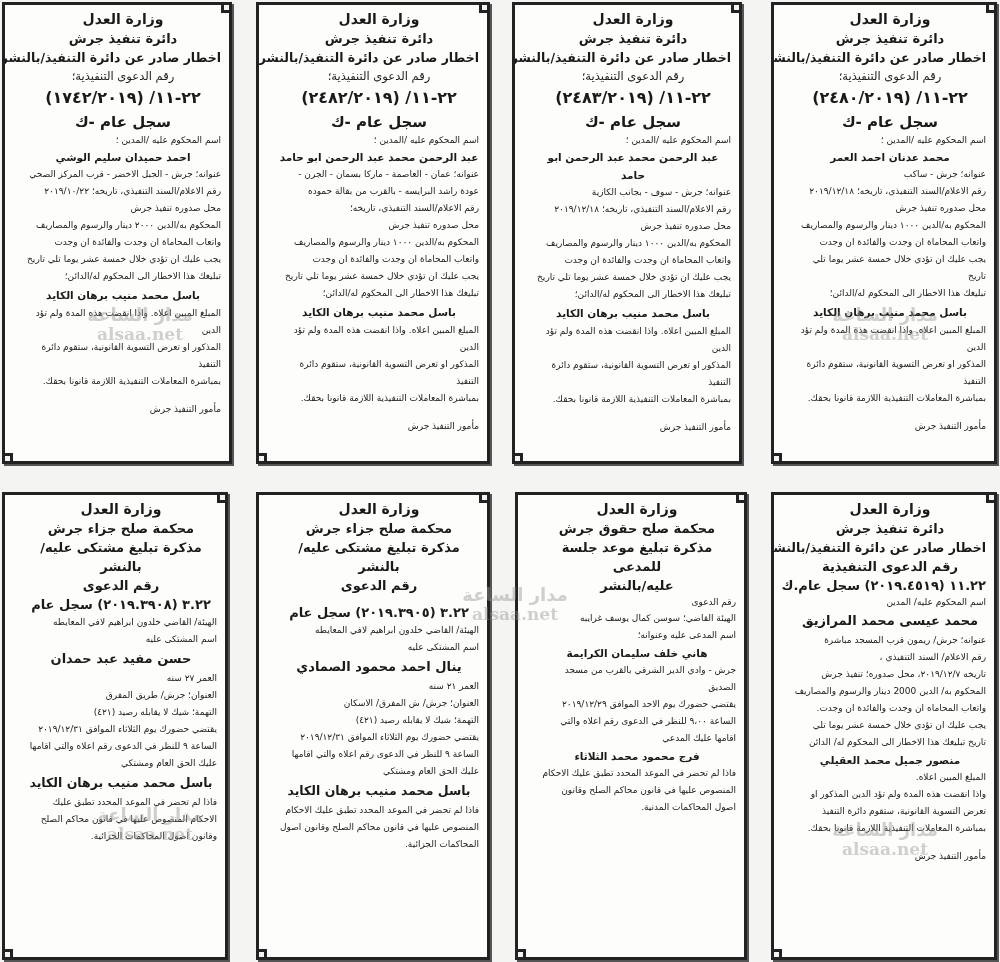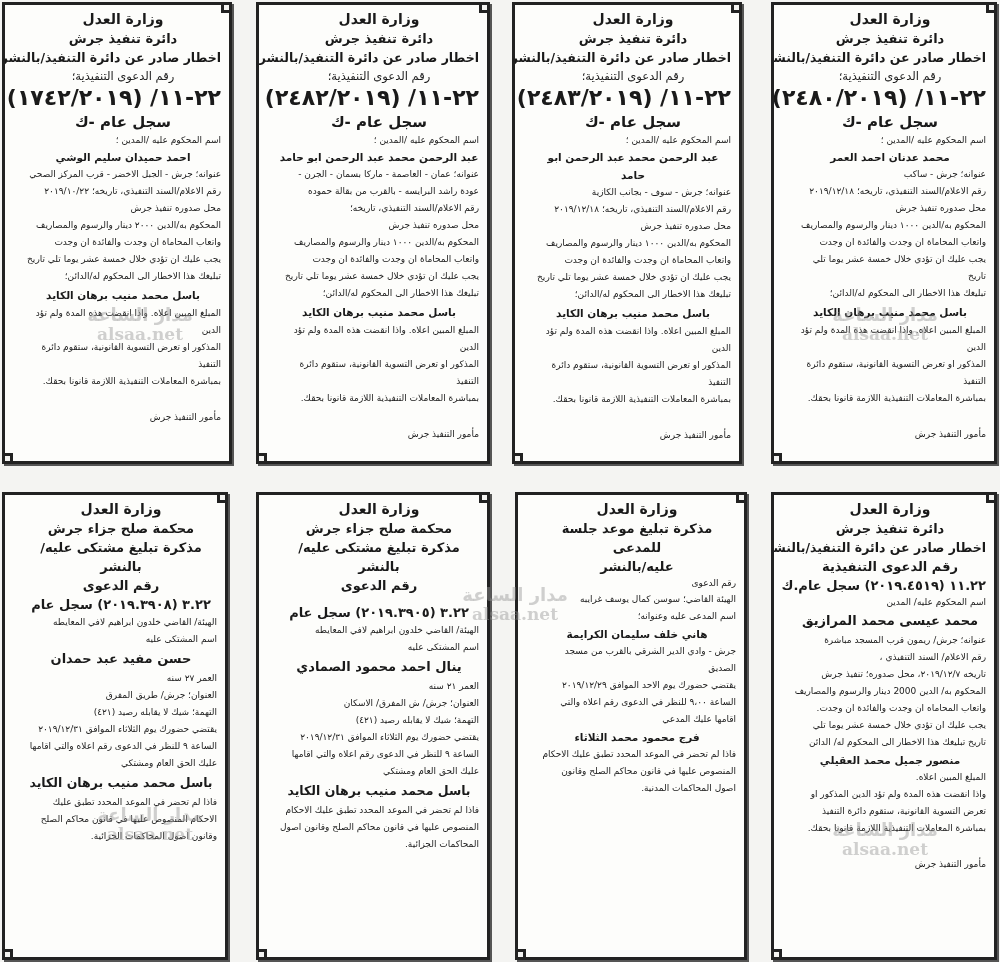--- a/index.html
+++ b/index.html
@@ -17,27 +17,27 @@
     content:""; position:absolute; width:8px; height:8px; background:#f4f4f2;
     border:3px solid #222;
   }
   .notice::before { top:-3px; right:-3px; border-top:none; border-right:none; }
   .notice::after { bottom:-3px; left:-3px; border-bottom:none; border-left:none; }
   .c { text-align:center; }
   .h1 { font-weight:bold; font-size:14px; line-height:20px; }
   .h2 { font-weight:bold; font-size:13px; line-height:19px; }
   .h3 { font-weight:bold; font-size:12.5px; line-height:19px; white-space:nowrap;text-align:right; }
   .h4 { font-size:11.5px; line-height:18px; }
-  .caseno { font-weight:bold; font-size:22px; line-height:26px; white-space:nowrap; }
+  .caseno { font-weight:bold; font-size:16px; line-height:26px; white-space:nowrap; }
   .reg { font-weight:bold; font-size:15px; line-height:22px; }
   .lbl { font-size:9px; line-height:15px; }
   .name { font-weight:bold; font-size:10.5px; line-height:18px; }
   .body { font-size:9px; line-height:17px; }
   .sig { font-weight:bold; font-size:10.5px; line-height:20px; }
-  .foot { font-size:9px; line-height:15px; margin-top:20px; }
+  .foot { font-size:9px; line-height:15px; margin-top:12px; }
   .bigname { font-weight:bold; font-size:13px; line-height:22px; }
   .bsig { font-weight:bold; font-size:12.5px; line-height:22px; }
   .watermark {
     position:absolute; color:rgba(150,150,150,0.45); font-weight:bold;
     text-align:center; pointer-events:none; direction:rtl;
   }
   .watermark .ar { font-size:18px; line-height:20px; }
   .watermark .en { font-size:17px; line-height:18px; font-family:"DejaVu Serif", serif; direction:ltr; }
 </style>
 </head>
@@ -149,20 +149,21 @@
   <div class="body">المحكوم به/ الدين 2000 دينار والرسوم والمصاريف واتعاب المحاماه ان وجدت والفائدة ان وجدت.</div>
   <div class="body">يجب عليك ان تؤدي خلال خمسة عشر يوما تلي تاريخ تبليغك هذا الاخطار الى المحكوم له/ الدائن</div>
   <div class="c name">منصور جميل محمد العقيلي</div>
   <div class="body">المبلغ المبين اعلاه.</div>
   <div class="body">واذا انقضت هذه المدة ولم تؤد الدين المذكور او تعرض التسوية القانونية، ستقوم دائرة التنفيذ بمباشرة المعاملات التنفيذية اللازمة قانونا بحقك.</div>
   <div class="foot">مأمور التنفيذ جرش</div>
 </div>
 
 <div class="notice" style="left:515px;top:492px;width:232px;height:468px;">
   <div class="c h1">وزارة العدل</div>
+  <div class="c h2">محكمة صلح حقوق جرش</div>
   <div class="c h2">مذكرة تبليغ موعد جلسة للمدعى</div>
   <div class="c h2">عليه/بالنشر</div>
   <div class="lbl">رقم الدعوى</div>
   <div class="body">الهيئة القاضي؛ سوسن كمال يوسف غرايبه</div>
   <div class="body">اسم المدعى عليه وعنوانه؛</div>
   <div class="c name">هاني خلف سليمان الكرايمة</div>
   <div class="body">جرش - وادي الدير الشرقي بالقرب من مسجد الصديق</div>
   <div class="body">يقتضي حضورك يوم الاحد الموافق ٢٠١٩/١٢/٢٩ الساعة ٩،٠٠ للنظر في الدعوى رقم اعلاه والتي اقامها عليك المدعي</div>
   <div class="c name">فرج محمود محمد الثلاثاء</div>
   <div class="body">فاذا لم تحضر في الموعد المحدد تطبق عليك الاحكام المنصوص عليها في قانون محاكم الصلح وقانون اصول المحاكمات المدنية.</div>

